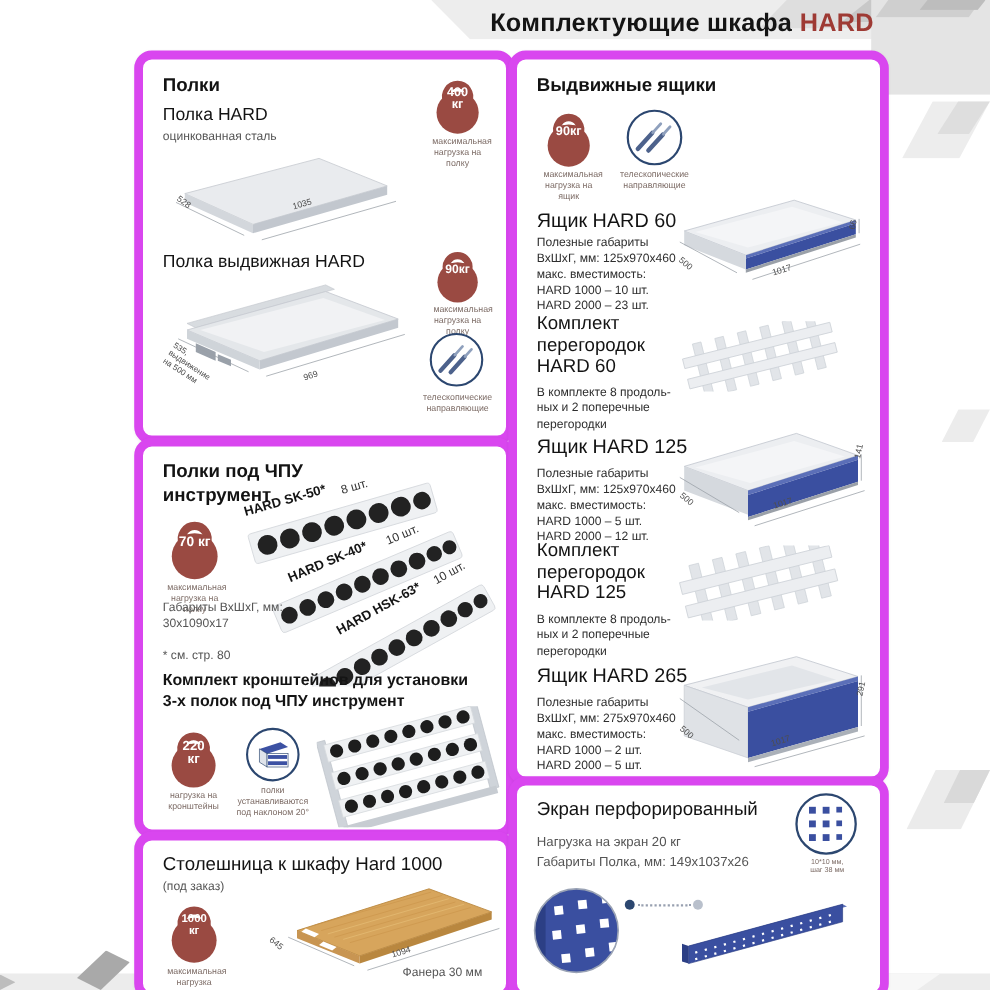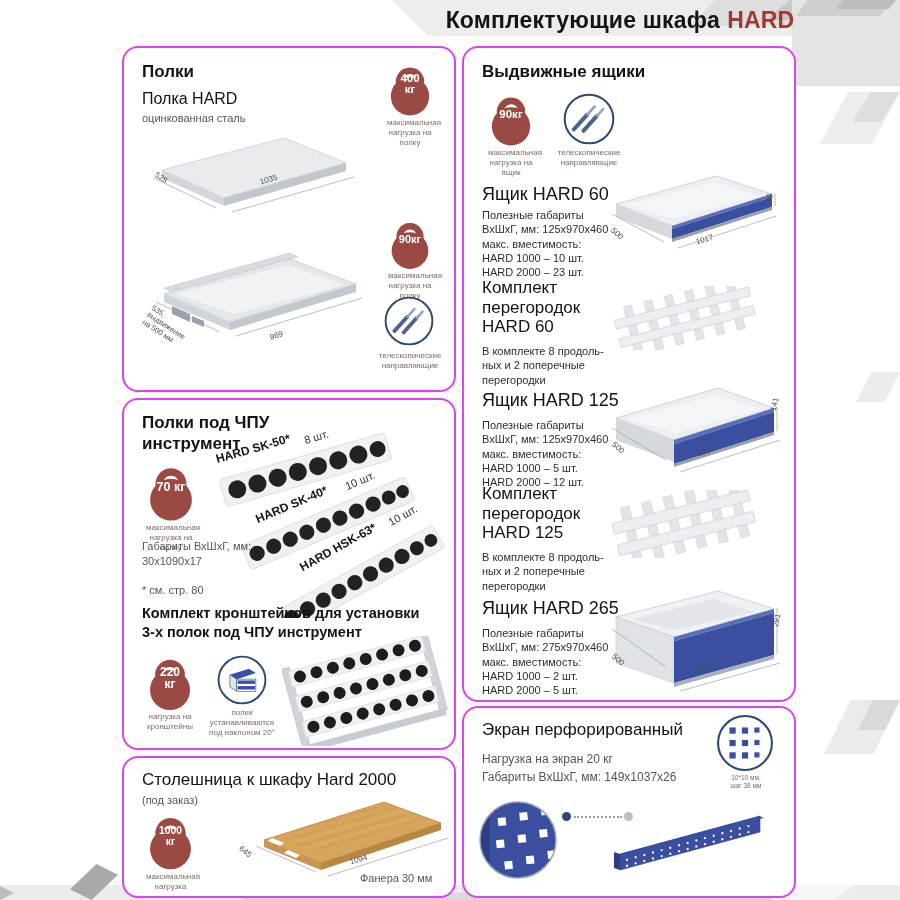--- a/index.html
+++ b/index.html
@@ -1,20 +1,20 @@
 <!DOCTYPE html>
 <html><head>
 <meta charset="utf-8">
 <style>
   html,body{margin:0;padding:0}
   body{width:900px;height:900px;position:relative;font-family:"Liberation Sans",sans-serif;background:#fff;overflow:hidden;color:#141414}
   .abs{position:absolute}
   .pre{white-space:pre-line}
   .deco{position:absolute;z-index:0}
-  .card{position:absolute;background:#fff;border:2px solid #d946ef;border-radius:16px;box-shadow:0 1px 3px rgba(0,0,0,.05);z-index:2}
+  .card{position:absolute;background:#fff;border:8px solid #d946ef;border-radius:16px;box-shadow:0 1px 3px rgba(0,0,0,.05);z-index:2}
   .page-title{position:absolute;z-index:3;font-size:23px;font-weight:700;letter-spacing:.2px;text-align:center}
   .page-title .brand{color:#9e3a34;margin-left:7px}
   .card-h{font-size:17px;font-weight:800;color:#131313}
   .item-h{font-size:18px;font-weight:400;color:#131313;line-height:1.15}
   .item-h.sm{font-size:16px}
   .note{font-size:11px;color:#555}
   .specs{font-size:11px;line-height:1.3;color:#2e2e2e;white-space:pre-line}
   .dim{position:absolute;font-size:8px;color:#4e4e4e;line-height:1.1}
   .kb{position:absolute;text-align:center;width:var(--w)}
   .kb svg{display:block;width:100%}
@@ -72,20 +72,21 @@
         <path d="M10,42 Q13,26 24,26 L36,26 Q47,26 50,42 Z" fill="#9a4a42"></path>
         <circle cx="30" cy="50" r="25" fill="#9a4a42"></circle>
       </svg>
     <div class="kb-wt">400
 кг</div>
     <div class="kb-cap">максимальная
 нагрузка на
 полку</div>
   </div>
 
+  <div class="abs item-h sm" style="left:18px;top:176px">Полка выдвижная HARD</div>
   <svg class="abs" style="left:8px;top:196px" width="250" height="120" viewBox="0 0 250 120">
     <polygon points="32,44 158,9 166,13 40,48" fill="#d8dce0" stroke="#c3c8ce" stroke-width="0.6"></polygon>
     <polygon points="32,50 158,15 224,40 98,78" fill="#e4e7ea" stroke="#c7cbd1" stroke-width="0.8"></polygon>
     <polygon points="44,50 156,21 212,41 102,70" fill="#f1f2f4"></polygon>
     <polygon points="98,78 224,40 224,48 98,86" fill="#c3c8cf"></polygon>
     <polygon points="32,50 98,78 98,86 32,58" fill="#cfd4d9"></polygon>
     <polygon points="40,62 58,70 58,78 40,70" fill="#9aa1aa"></polygon>
     <polygon points="60,72 72,77 72,83 60,78" fill="#9aa1aa"></polygon>
     <line x1="24" y1="58" x2="88" y2="88" stroke="#9aa0a6" stroke-width="0.7"></line>
     <line x1="104" y1="92" x2="230" y2="54" stroke="#9aa0a6" stroke-width="0.7"></line>
@@ -247,21 +248,21 @@
         <circle cx="92" cy="76" r="6" fill="#1d1d1d"></circle>
         <circle cx="109" cy="76" r="6" fill="#1d1d1d"></circle>
         <circle cx="126" cy="76" r="6" fill="#1d1d1d"></circle>
         <circle cx="143" cy="76" r="6" fill="#1d1d1d"></circle>
       <rect x="12" y="92" width="144" height="7" fill="#c7ccd2"></rect>
     </g>
   </svg>
 </div>
 
 <div class="card" style="left:122px;top:756px;width:330px;height:138px">
-  <div class="abs item-h" style="left:18px;top:12px;font-size:17px">Столешница к шкафу Hard 2000</div>
+  <div class="abs item-h" style="left:18px;top:12px;font-size:17px">Столешница к шкафу Hard 1000</div>
   <div class="abs note" style="left:18px;top:36px">(под заказ)</div>
 
   <div class="kb" style="--w:49px;left:22px;top:50px">
     <svg viewBox="0 0 60 78">
         <path d="M17,36 A14,14 0 1 1 43,36" fill="none" stroke="#9a4a42" stroke-width="9" stroke-linecap="round"></path>
         <path d="M10,42 Q13,26 24,26 L36,26 Q47,26 50,42 Z" fill="#9a4a42"></path>
         <circle cx="30" cy="50" r="25" fill="#9a4a42"></circle>
       </svg>
     <div class="kb-wt" style="font-size:calc(var(--w)*0.21)">1000
 кг</div>
@@ -412,21 +413,21 @@
     <line x1="175" y1="25" x2="175" y2="71" stroke="#9aa0a6" stroke-width="0.7"></line>
   </svg>
   <div class="dim" style="left:307px;top:568px;transform:rotate(-78deg)">291</div>
   <div class="dim" style="left:147px;top:608px;transform:rotate(40deg)">500</div>
   <div class="dim" style="left:231px;top:616px;transform:rotate(-17deg)">1017</div>
 </div>
 
 <div class="card" style="left:462px;top:706px;width:330px;height:188px">
   <div class="abs item-h" style="left:18px;top:12px;font-size:17px">Экран перфорированный</div>
   <div class="abs note" style="left:18px;top:44px;font-size:12px">Нагрузка на экран 20 кг</div>
-  <div class="abs note" style="left:18px;top:62px;font-size:12px">Габариты ВхШхГ, мм: 149х1037х26</div>
+  <div class="abs note" style="left:18px;top:62px;font-size:12px">Габариты Полка, мм: 149х1037х26</div>
 
   <div class="circ-ic" style="left:252px;top:6px;width:58px">
     <svg viewBox="0 0 56 56">
       <circle cx="28" cy="28" r="26" fill="none" stroke="#2c4770" stroke-width="2"></circle>
       <rect x="13" y="13" width="6" height="6" fill="#3a4fa0"></rect>
         <rect x="25" y="13" width="6" height="6" fill="#3a4fa0"></rect>
         <rect x="37" y="13" width="5" height="5" fill="#3a4fa0"></rect>
       <rect x="13" y="25" width="6" height="6" fill="#3a4fa0"></rect>
         <rect x="25" y="25" width="6" height="6" fill="#3a4fa0"></rect>
         <rect x="37" y="25" width="5" height="5" fill="#3a4fa0"></rect>

